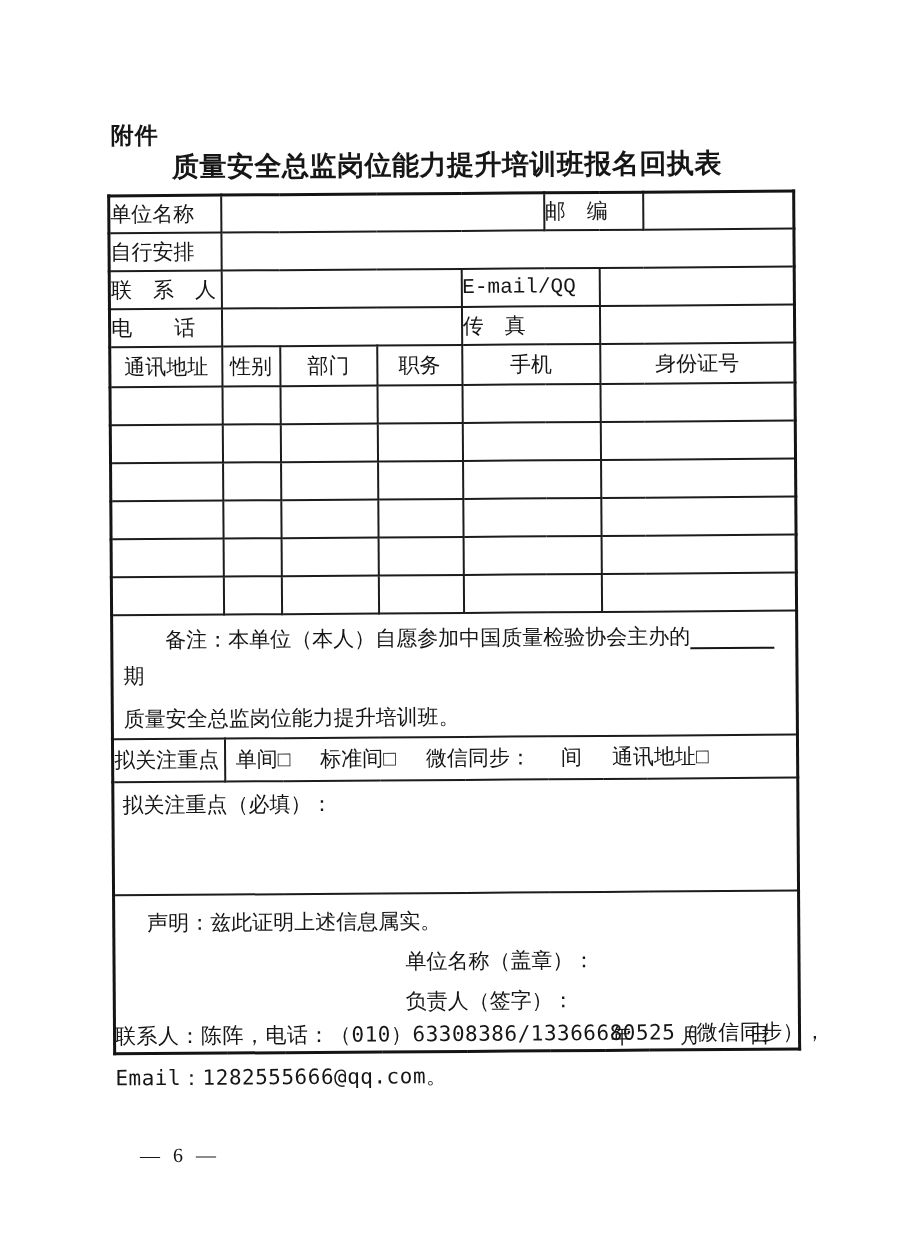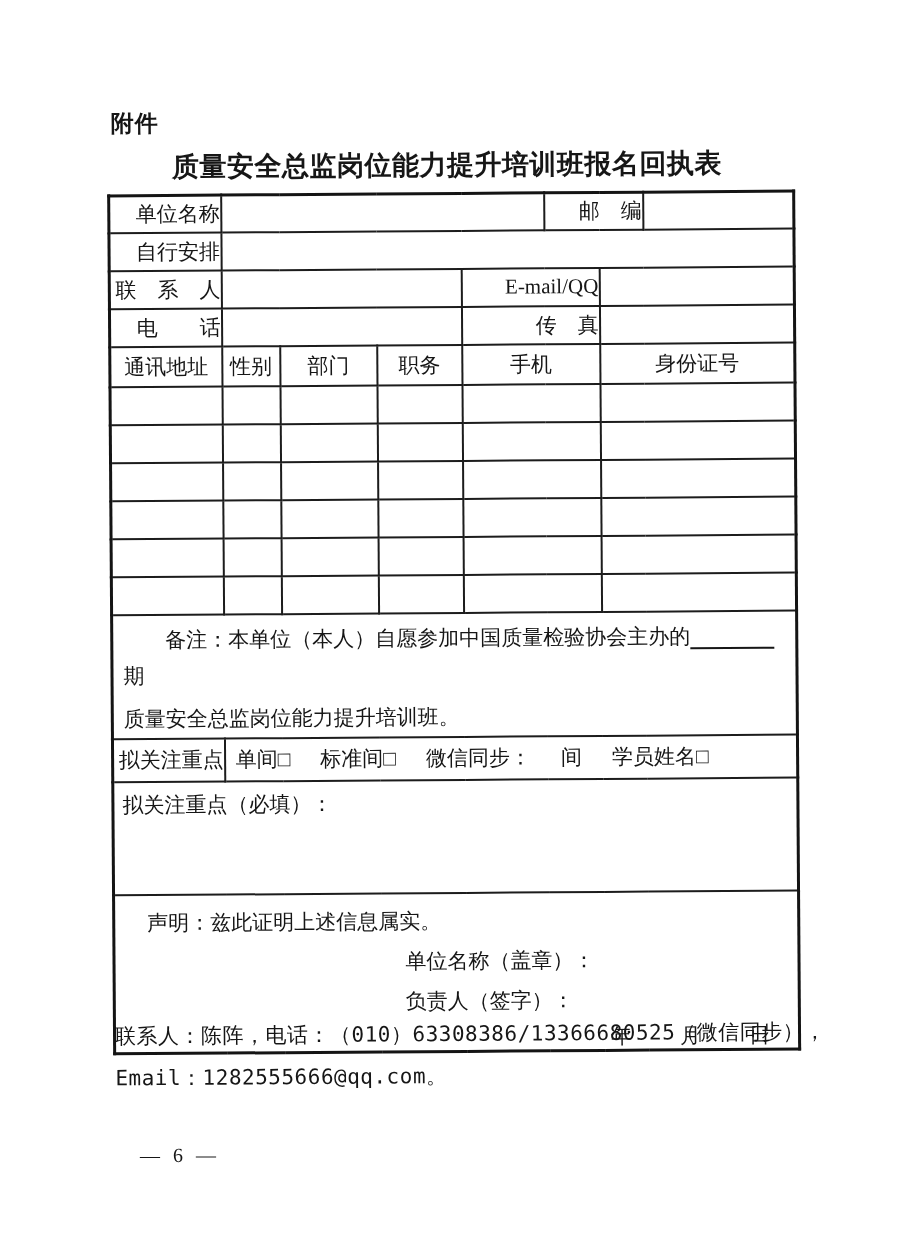--- a/index.html
+++ b/index.html
@@ -5,39 +5,39 @@
   html,body{margin:0;padding:0;}
   body{
     width:900px;height:1240px;background:#ffffff;position:relative;overflow:hidden;
     font-family:"Liberation Serif","DejaVu Serif",serif;color:#161616;
   }
   .sheet{
     position:absolute;left:0;top:0;width:900px;height:1240px;
     transform:rotate(-0.4deg);transform-origin:450px 600px;
   }
   .attachment{
-    position:absolute;left:114px;top:106px;
+    position:absolute;left:114px;top:118px;
     font-family:"DejaVu Sans","Liberation Sans",sans-serif;
     font-weight:700;font-size:23px;letter-spacing:1px;
   }
   .doc-title{
     position:absolute;left:0;top:147px;width:900px;text-align:center;
     font-family:"DejaVu Sans","Liberation Sans",sans-serif;
     font-weight:700;font-size:27px;letter-spacing:0.5px;
   }
   table.form{
     position:absolute;left:110px;top:192px;width:685px;
     border-collapse:collapse;table-layout:fixed;
   }
   table.form td,table.form th{
     border:2px solid #1c1c1c;padding:0;vertical-align:middle;
     font-size:21px;font-weight:normal;overflow:hidden;
   }
   table.form{border:3px solid #141414;}
-  .lbl{text-align:right;}
+  .lbl{text-align:left;}
   .hdr{text-align:center;}
   .remark-cell p{margin:0;padding:6px 10px 0 10px;line-height:1.75;}
   .remark-cell .indent{text-indent:2em;}
   .blank-underline{
     display:inline-block;min-width:40px;border-bottom:2px solid #161616;
     white-space:pre;line-height:1;
   }
   .lodging-cell{padding:0 0 0 10px !important;}
   .lodging-row{display:flex;align-items:center;gap:30px;}
   .focus-cell{vertical-align:top !important;}
@@ -52,21 +52,21 @@
     position:absolute;left:112px;top:1020px;font-size:21px;letter-spacing:0.5px;
     font-family:"DejaVu Sans Mono","Liberation Mono",monospace;
   }
   .footer-line2{
     position:absolute;left:112px;top:1062px;font-size:21px;letter-spacing:0.5px;
     font-family:"DejaVu Sans Mono","Liberation Mono",monospace;
   }
   .page-number{
     position:absolute;left:136px;top:1142px;font-size:20px;letter-spacing:4px;
   }
-  .email-mono{font-family:Liberation Serif, serif;font-size:20px;}
+  .email-mono{font-family:Liberation Mono, monospace;font-size:20px;}
 </style>
 </head>
 <body>
 
 <div class="sheet">
 
   <div class="attachment">附件</div>
   <div class="doc-title">质量安全总监岗位能力提升培训班报名回执表</div>
 
   <table class="form">
@@ -174,21 +174,21 @@
     </tr>
 
     <tr style="height:43px">
       <td class="lbl">拟关注重点</td>
       <td colspan="7" class="lodging-cell">
         <div class="lodging-row">
           <span>单间□</span>
           <span>标准间□</span>
           <span>微信同步：</span>
           <span>间</span>
-          <span>学员姓名□</span>
+          <span>通讯地址□</span>
         </div>
       </td>
     </tr>
 
     <tr style="height:113px">
       <td colspan="8" class="focus-cell">
         <p>拟关注重点（必填）：</p>
       </td>
     </tr>
 

